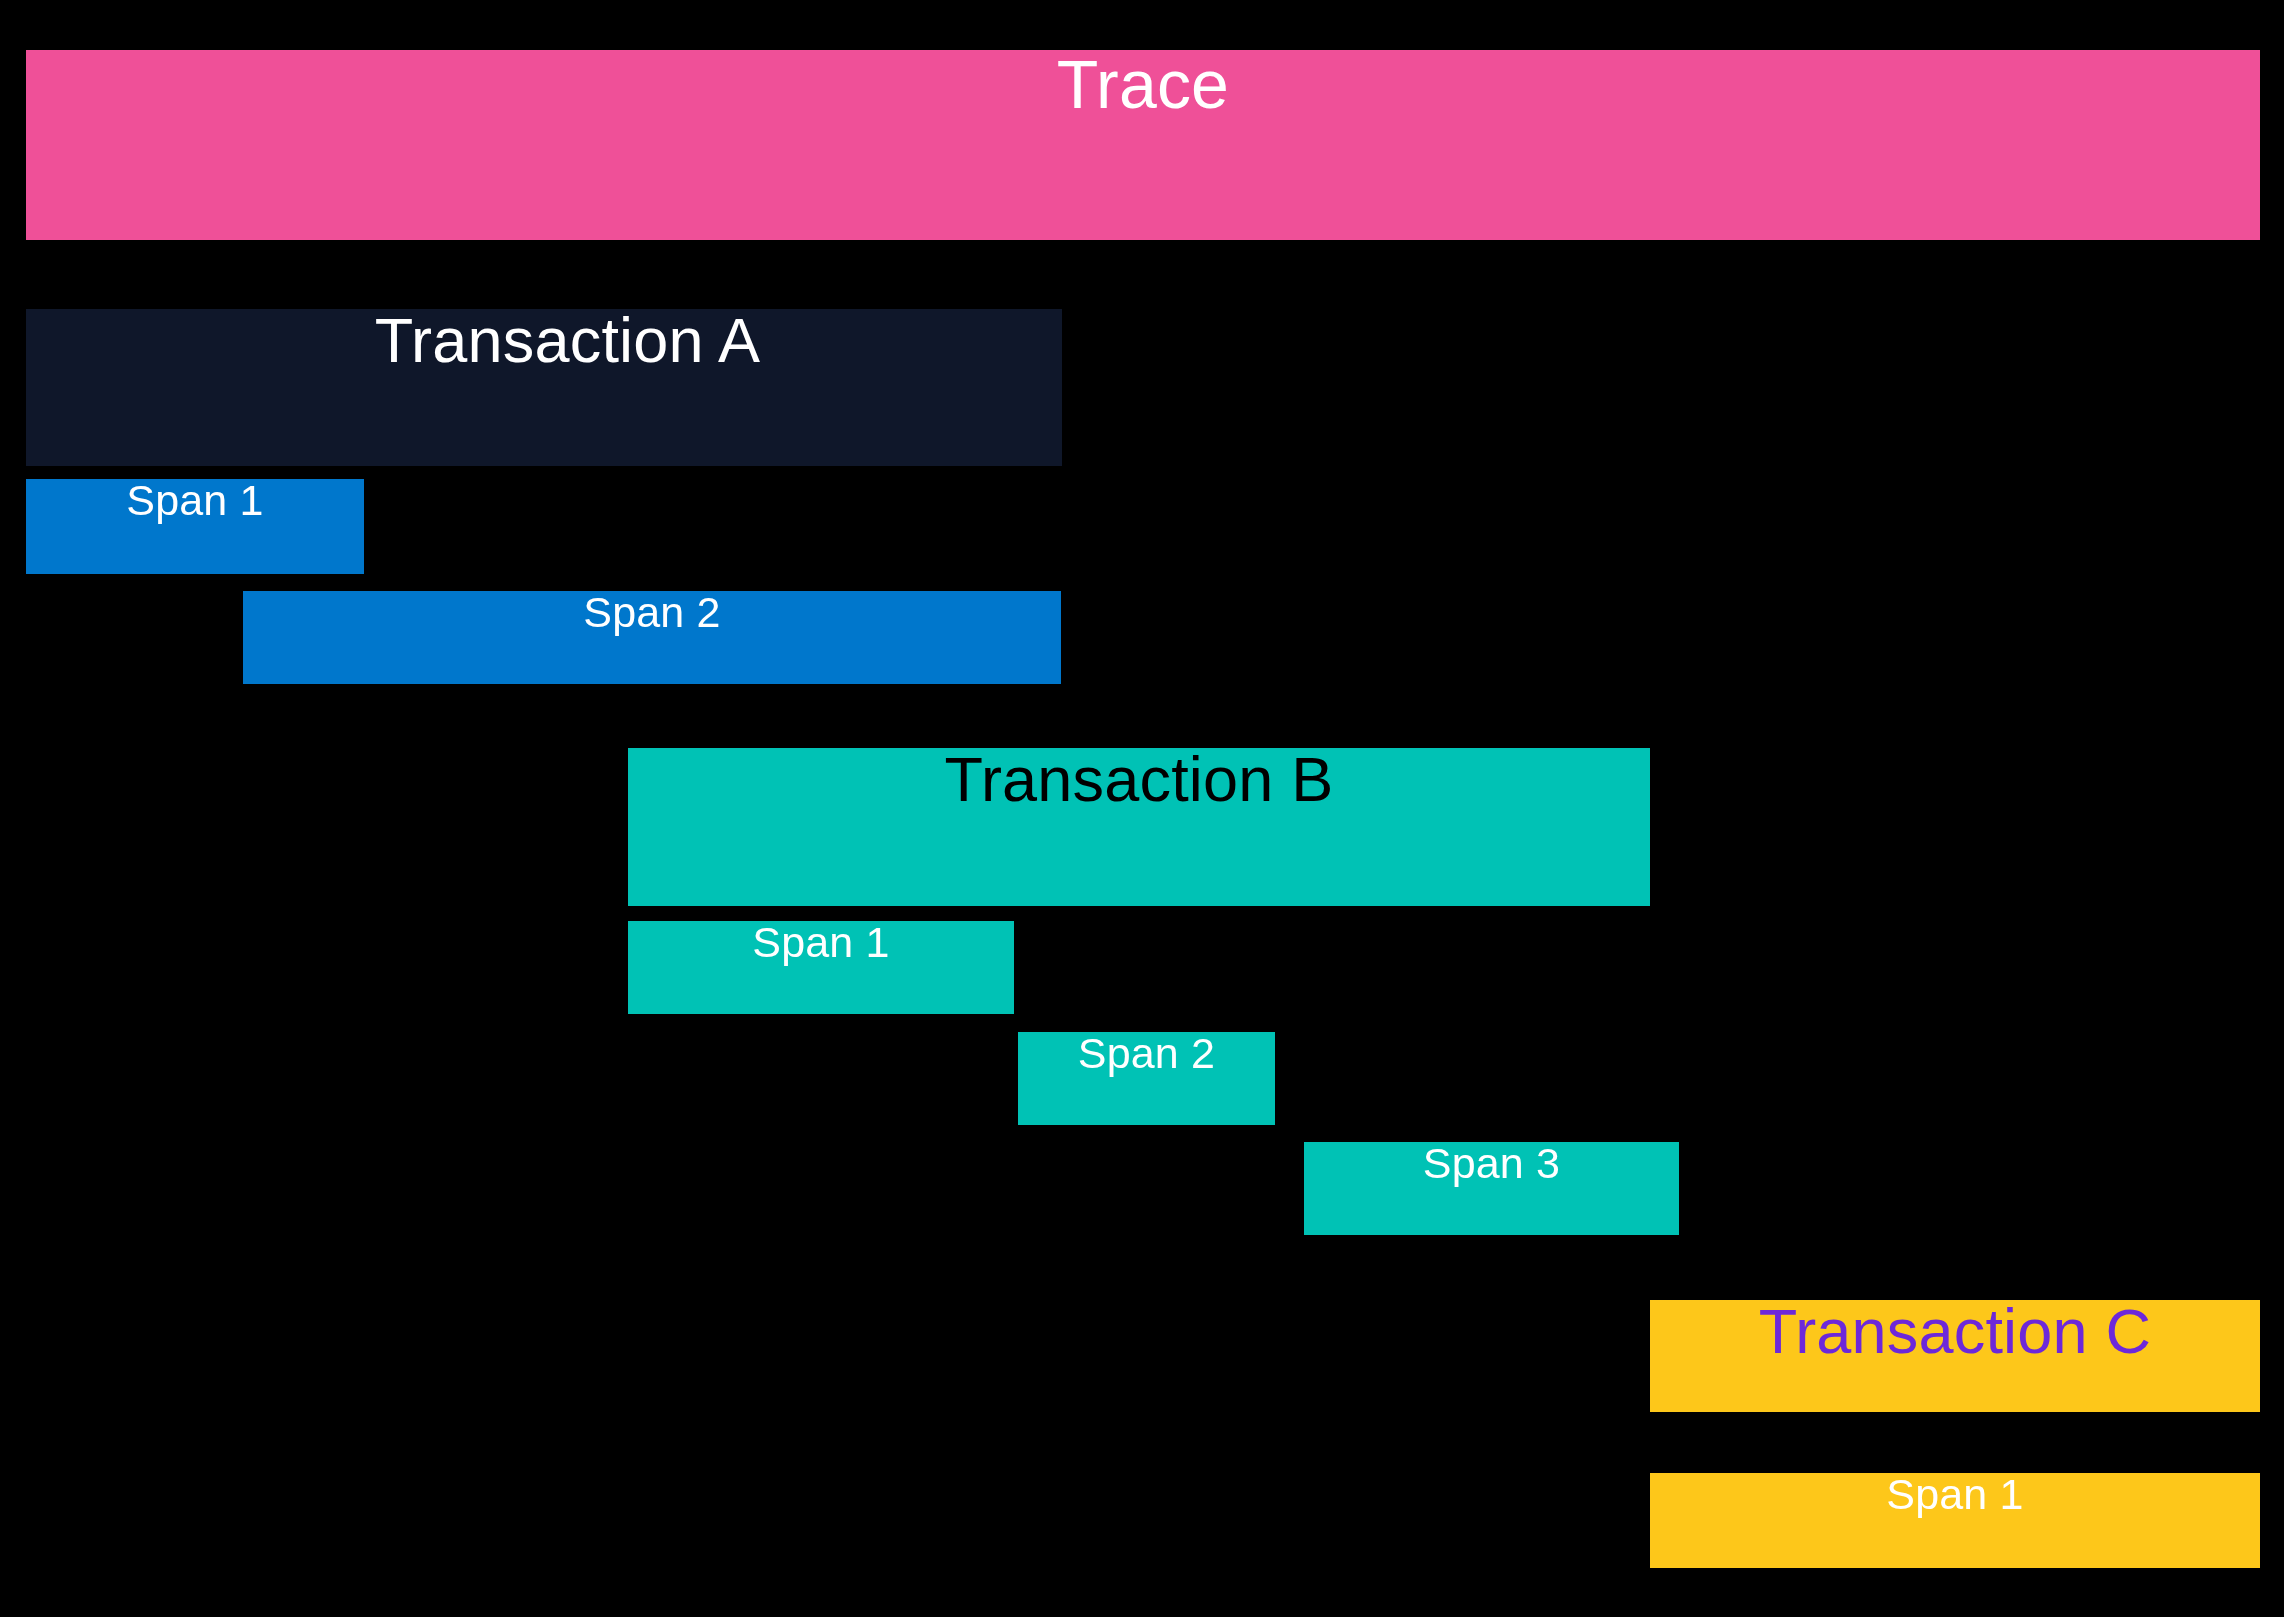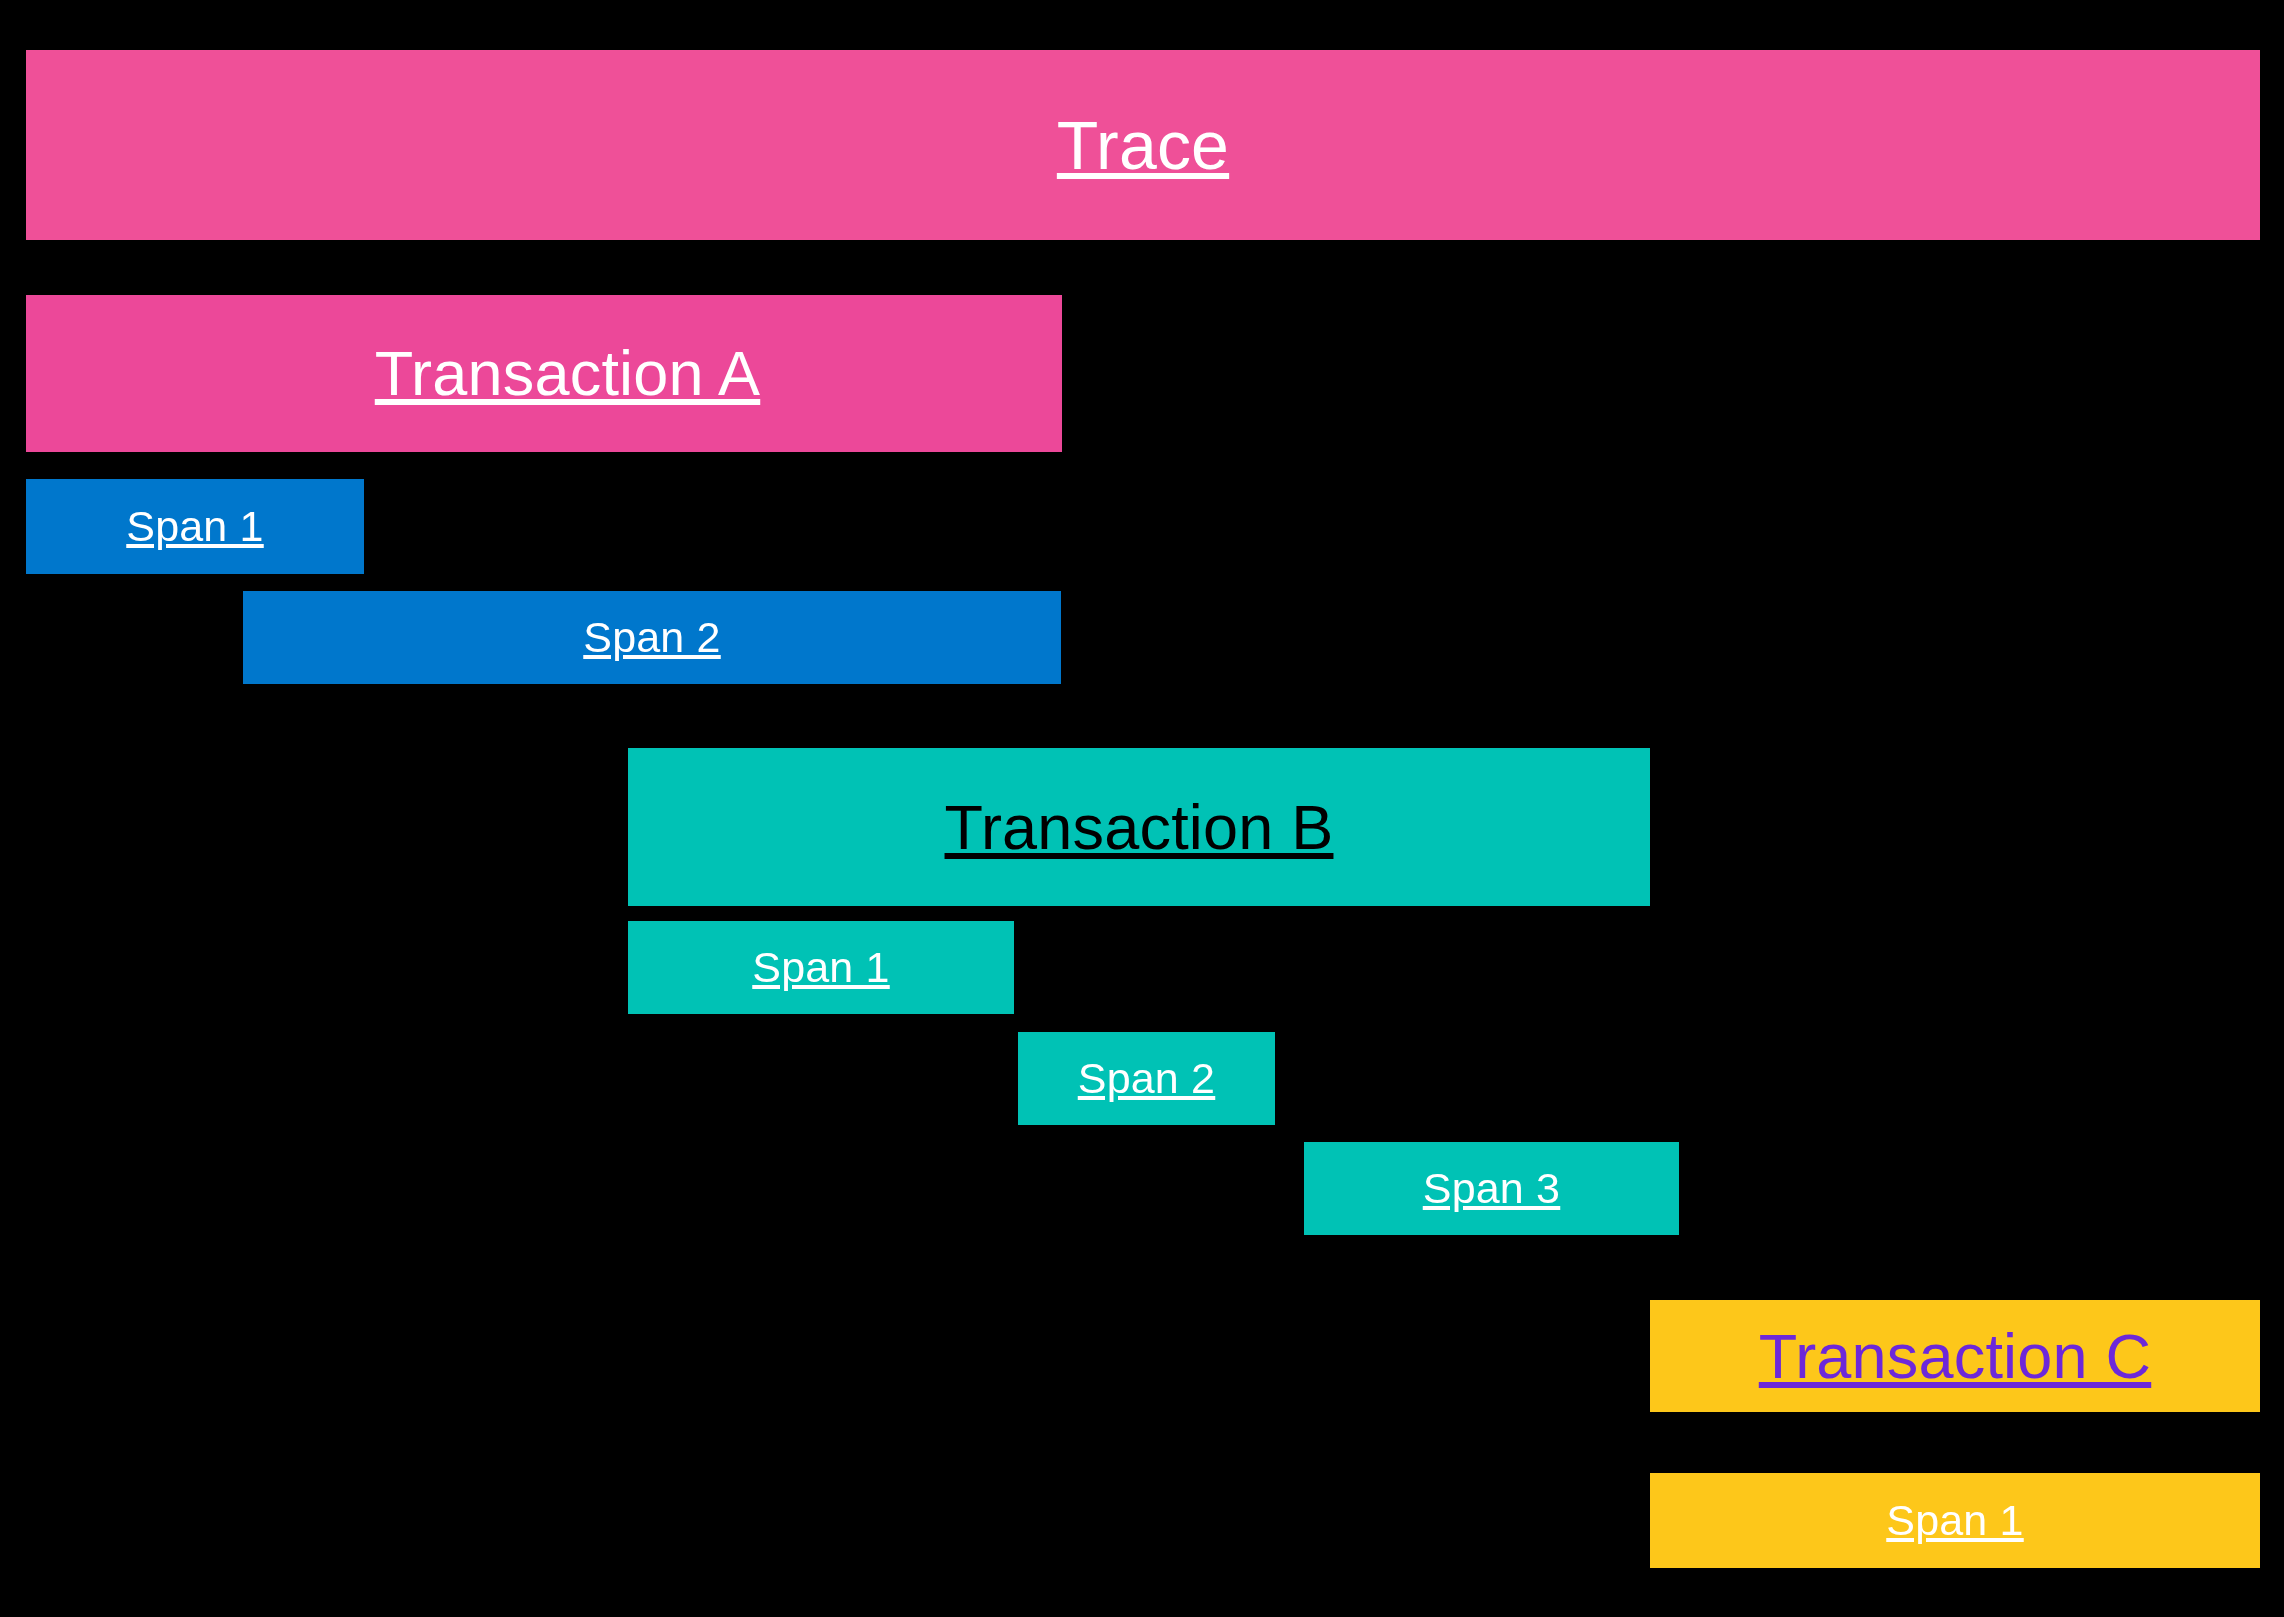--- a/index.html
+++ b/index.html
@@ -15,43 +15,41 @@
     position: relative;
     width: 2284px;
     height: 1618px;
     background: #000000;
     overflow: hidden;
   }
   .bar {
     position: absolute;
     box-sizing: border-box;
     display: flex;
-    align-items: center;
     justify-content: center;
     color: #ffffff;
     font-family: "Liberation Sans", sans-serif;
     font-weight: 400;
     line-height: 1;
     white-space: nowrap;
     letter-spacing: 0.2px;
     user-select: none;
-    text-decoration: underline;
   }
   .bar.trace-level   { font-size: 68px; }
   .bar.txn-level     { font-size: 63px; }
   .bar.span-level    { font-size: 43px; }
 </style>
 </head>
 <body>
 
 <div id="stage" style="background: rgb(0, 0, 0);">
     <div class="bar trace-level" style="left: 26px; top: 50px; width: 2234px; height: 190px; background: rgb(239, 80, 152); color: rgb(255, 255, 255);">
       <span>Trace</span>
     </div>
-    <div class="bar txn-level" style="left: 26px; top: 295px; width: 1036px; height: 157px; background: #ec4899; color: rgb(255, 255, 255); padding-left: 47px;">
+    <div class="bar txn-level" style="left: 26px; top: 309px; width: 1036px; height: 157px; background: #0f172a; color: rgb(255, 255, 255); padding-left: 47px;">
       <span>Transaction A</span>
     </div>
     <div class="bar span-level" style="left: 26px; top: 479px; width: 338px; height: 95px; background: rgb(0, 119, 204); color: rgb(255, 255, 255);">
       <span>Span 1</span>
     </div>
     <div class="bar span-level" style="left: 243px; top: 591px; width: 818px; height: 93px; background: rgb(0, 119, 204); color: rgb(255, 255, 255);">
       <span>Span 2</span>
     </div>
     <div class="bar txn-level" style="left: 628px; top: 748px; width: 1022px; height: 158px; background: rgb(0, 194, 181); color: #000000;">
       <span>Transaction B</span>

